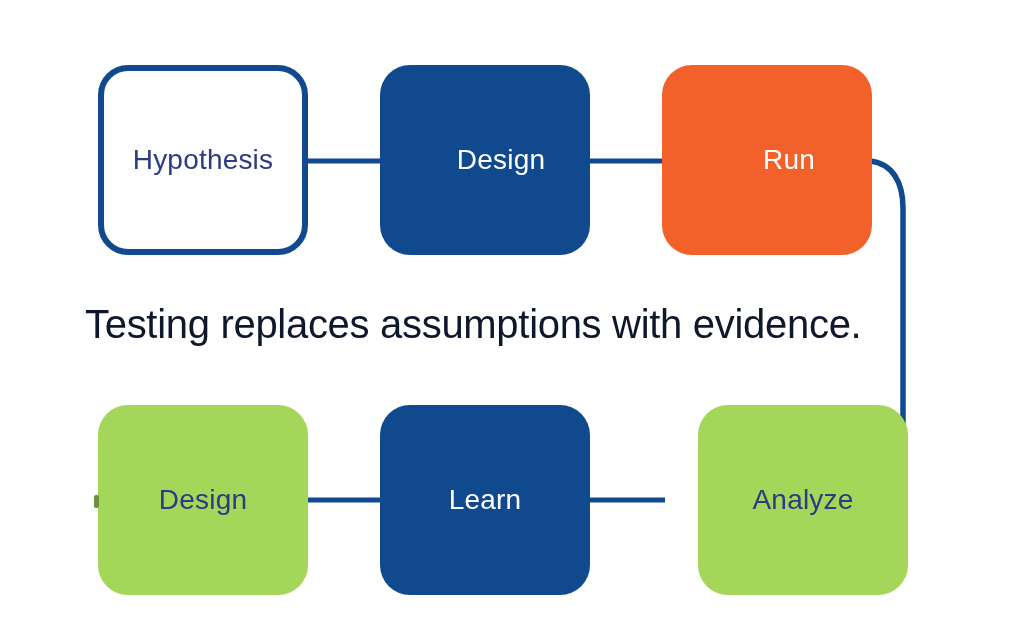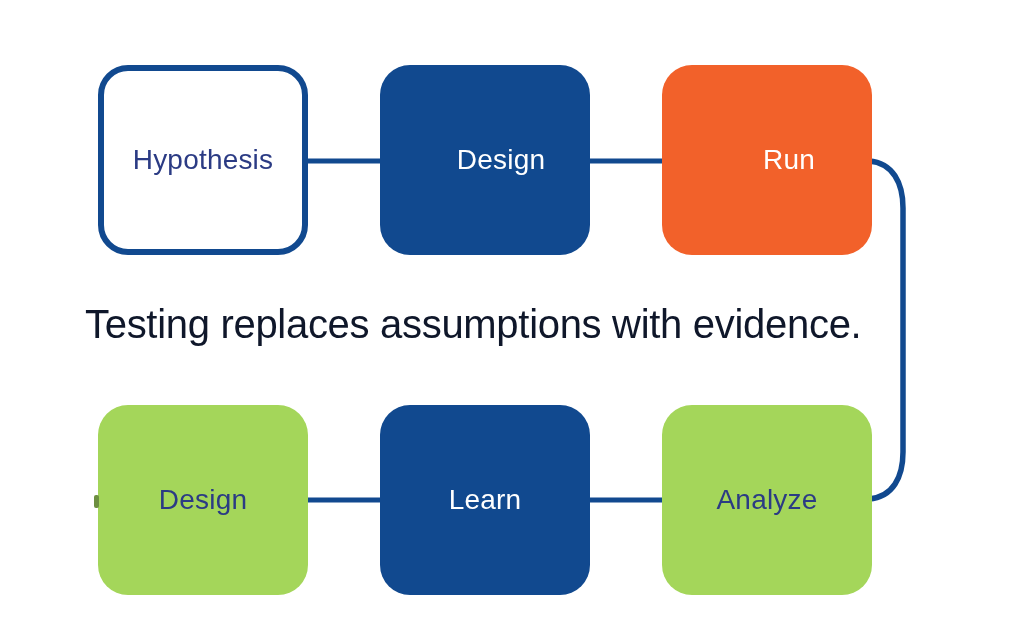--- a/index.html
+++ b/index.html
@@ -52,21 +52,21 @@
   }
   .node.green {
     background: #A4D65A;
     color: #2B3B84;
   }
   #node-hypothesis { left: 98px;  top: 65px; }
   #node-design     { left: 380px; top: 65px; padding-left: 32px; }
   #node-run        { left: 662px; top: 65px; padding-left: 44px; }
   #node-iterate    { left: 98px;  top: 405px; }
   #node-learn      { left: 380px; top: 405px; text-align: right; }
-  #node-analyze    { left: 662px; top: 405px; }
+  #node-analyze    { left: 698px; top: 405px; }
   .caption {
     position: absolute;
     left: 85px;
     top: 302px;
     width: 860px;
     font-size: 40px;
     letter-spacing: -0.3px;
     color: #0f172a;
     white-space: nowrap;
   }

